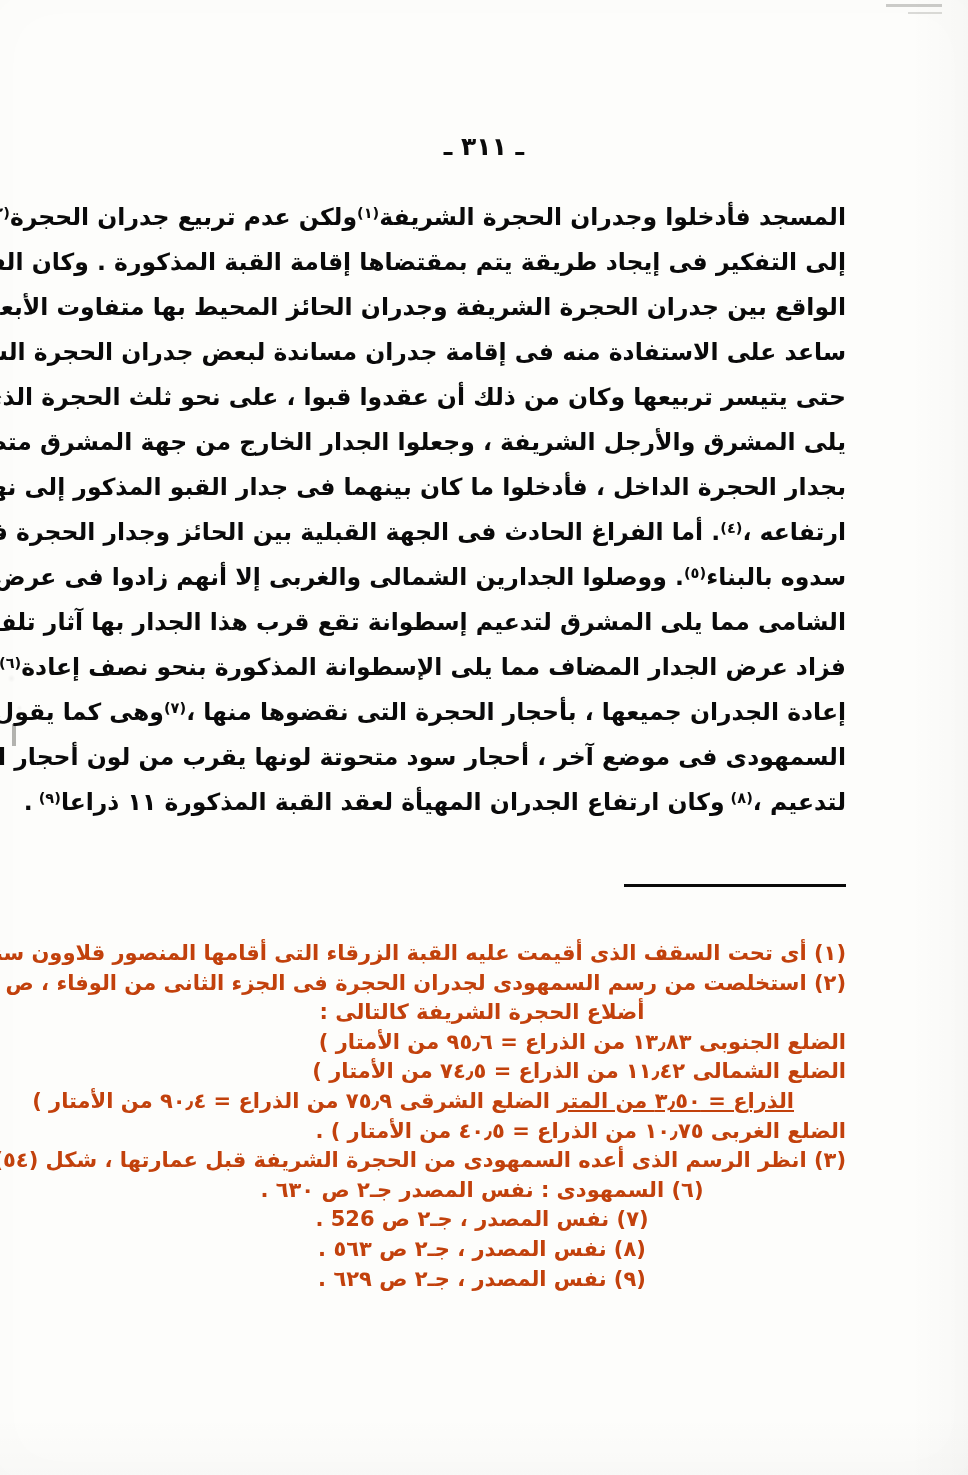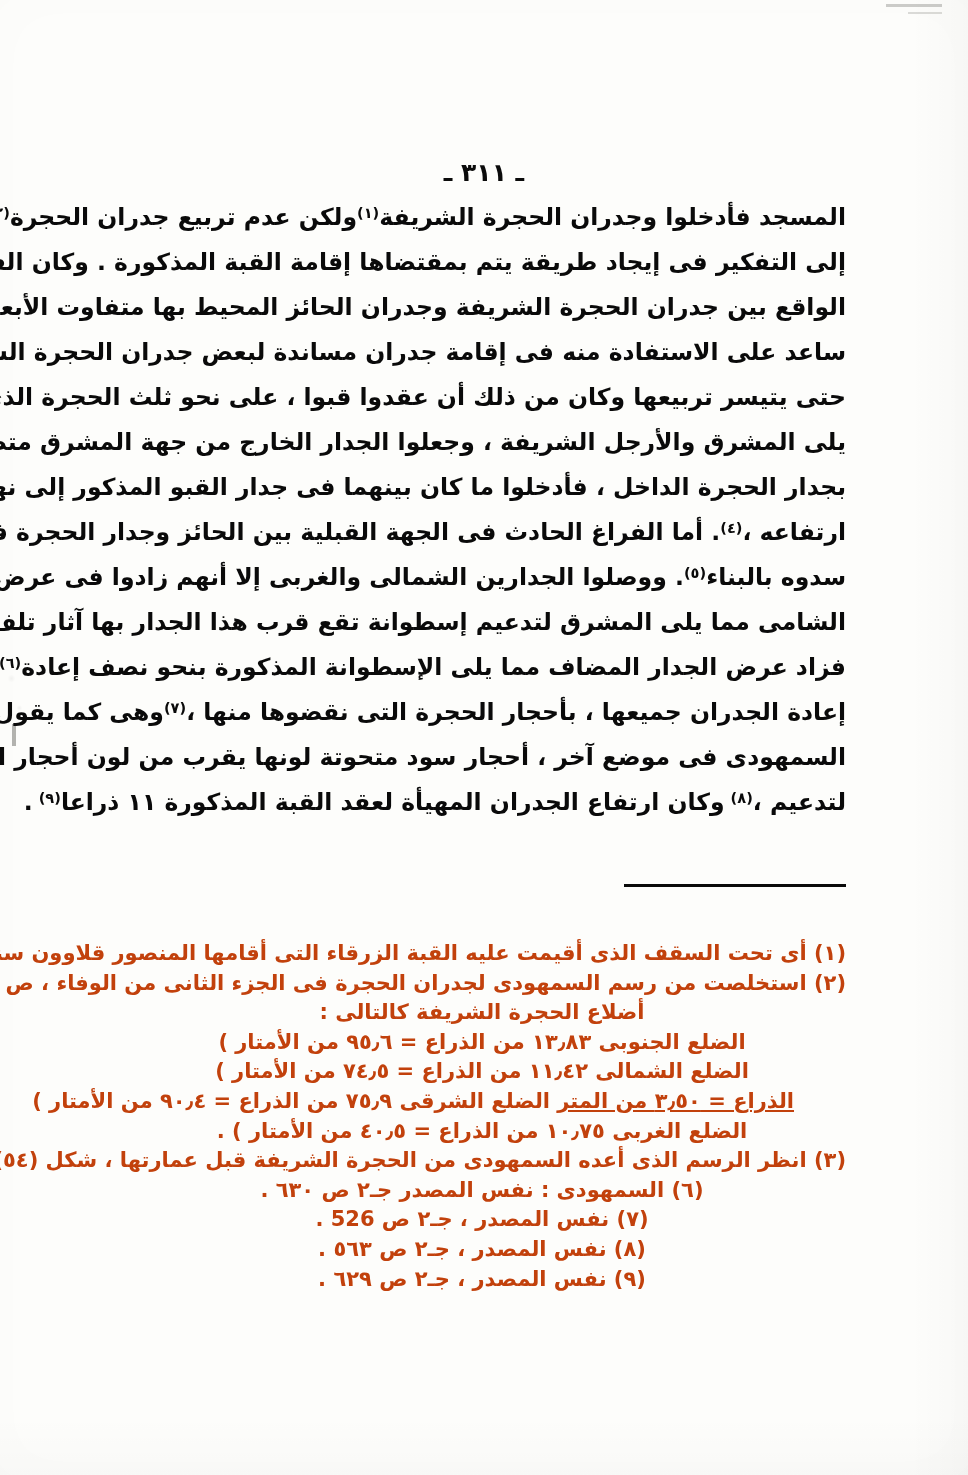--- a/index.html
+++ b/index.html
@@ -38,21 +38,21 @@
     background: #9a9a96;
     opacity: .75;
   }
   .edge-mark.m1 { left: 12px;  top: 724px; width: 4px;  height: 22px; }
   .edge-mark.m2 { left: 886px; top: 4px;   width: 56px; height: 3px; opacity:.5;}
   .edge-mark.m3 { left: 908px; top: 12px;  width: 34px; height: 2px; opacity:.35;}
 
   
   .folio {
     position: absolute;
-    top: 158px;
+    top: 132px;
     left: 0;
     width: 968px;
     text-align: center;
     font-size: 25px;
     letter-spacing: 1px;
     color: #0b0b0b;
     font-family: "DejaVu Sans", "Liberation Sans", sans-serif;
     font-weight: 600;
   }
 
@@ -106,21 +106,21 @@
     margin-top: 37px;
   }
   .note {
     display: block;
     white-space: nowrap;
   }
   .note.align-right  { text-align: right; }
   .measure {
     display: block;
     white-space: nowrap;
-    text-align: center;
+    text-align: right;
   }
   .measure .dim-extra {
     display: inline-block;
     padding-right: 52px;
     text-decoration: underline;
   }
   .note-sub {
     display: block;
     text-align: center;
     white-space: nowrap;

